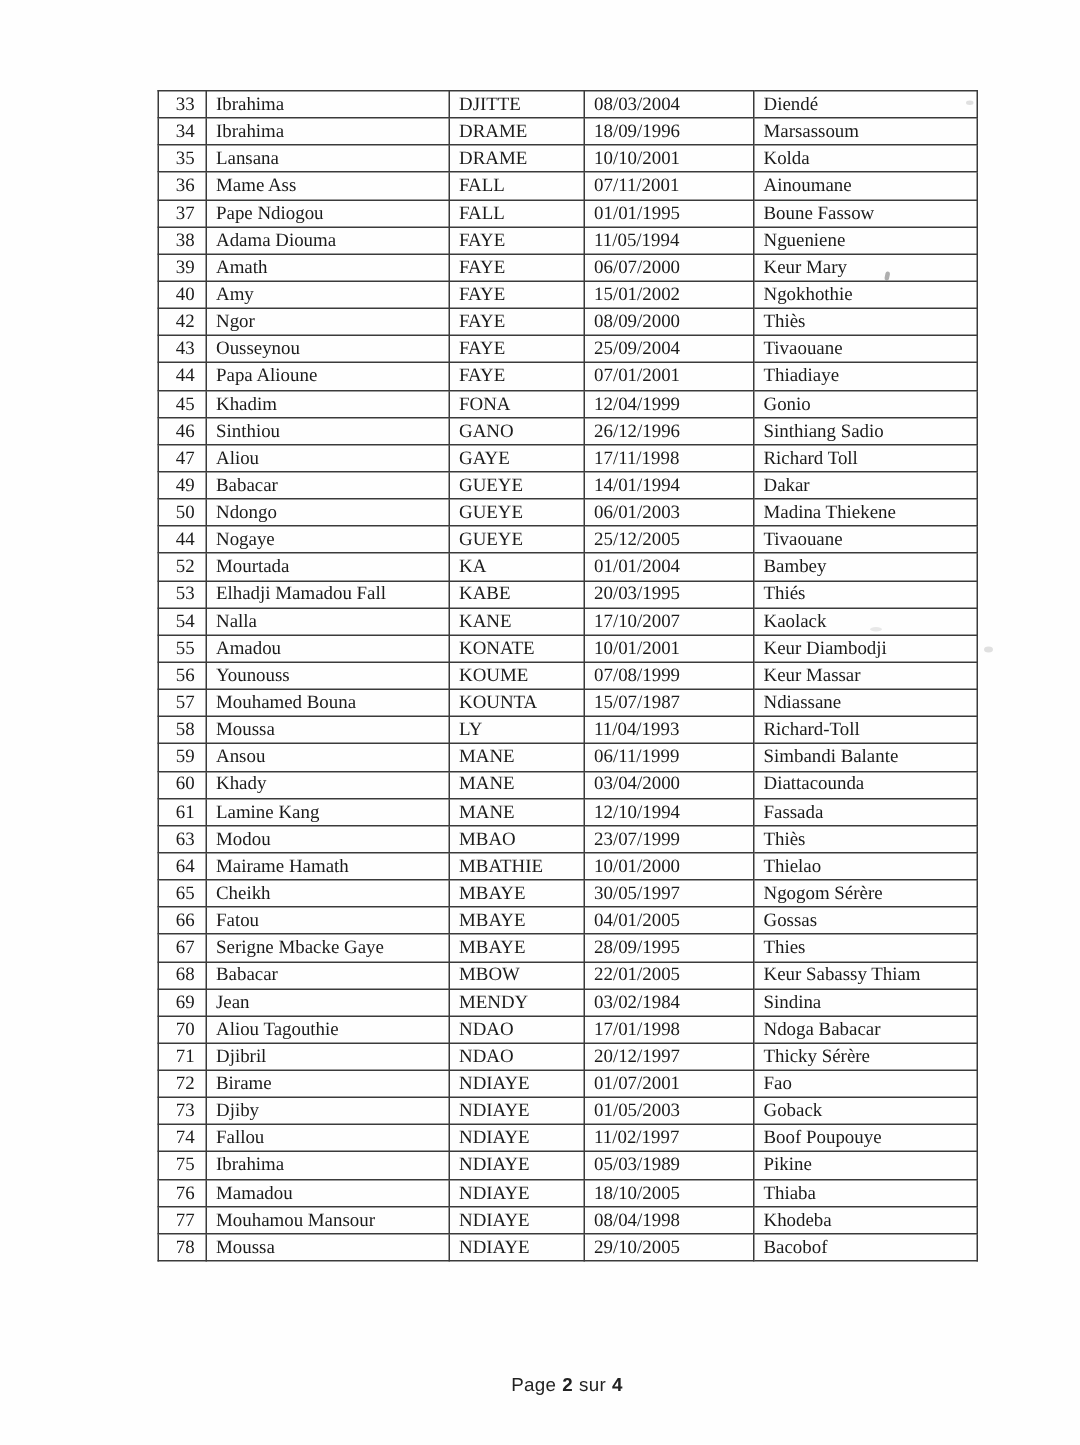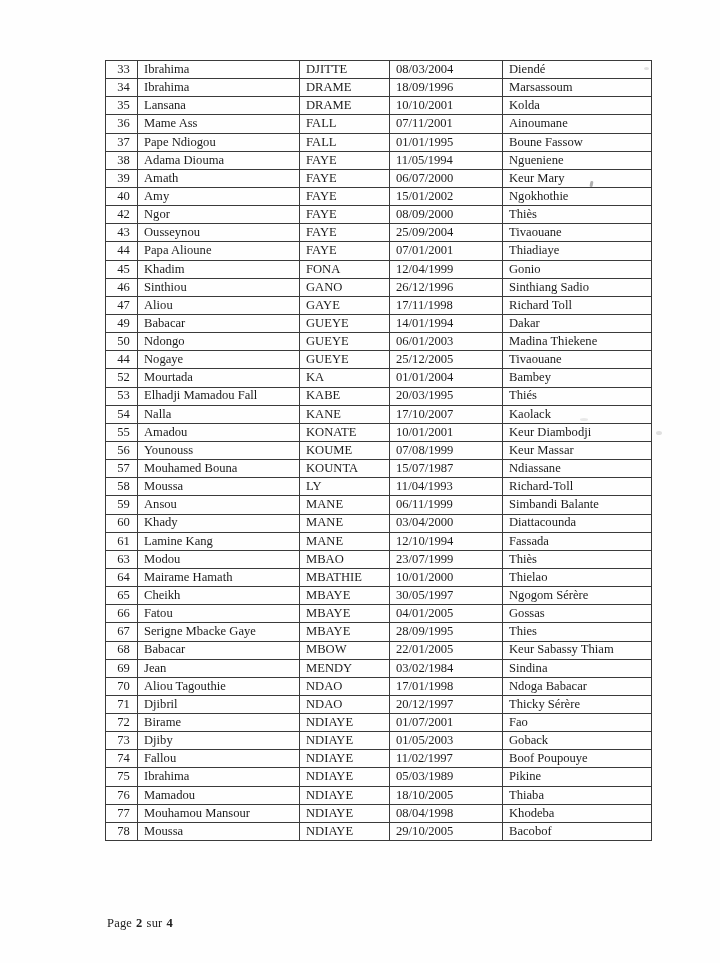--- a/index.html
+++ b/index.html
@@ -47,21 +47,22 @@
   col.c-first { width: 162px; }
   col.c-last  { width: 90px; }
   col.c-date  { width: 113px; }
   col.c-place { width: 149px; }
 
   .footer {
     position: absolute;
     left: 105px;
     top: 916px;
     width: 546px;
-    font-family: Liberation Serif, serif;
+    text-align: center;
+    font-family: Liberation Sans, sans-serif;
     font-size: 12.5px;
     color: #222222;
     letter-spacing: 0.2px;
   }
   .footer span, .footer b { margin: 0 2px; }
   .footer b { font-weight: 700; }
 
   .speck {
     position: absolute;
     background: #9a9a9a;

